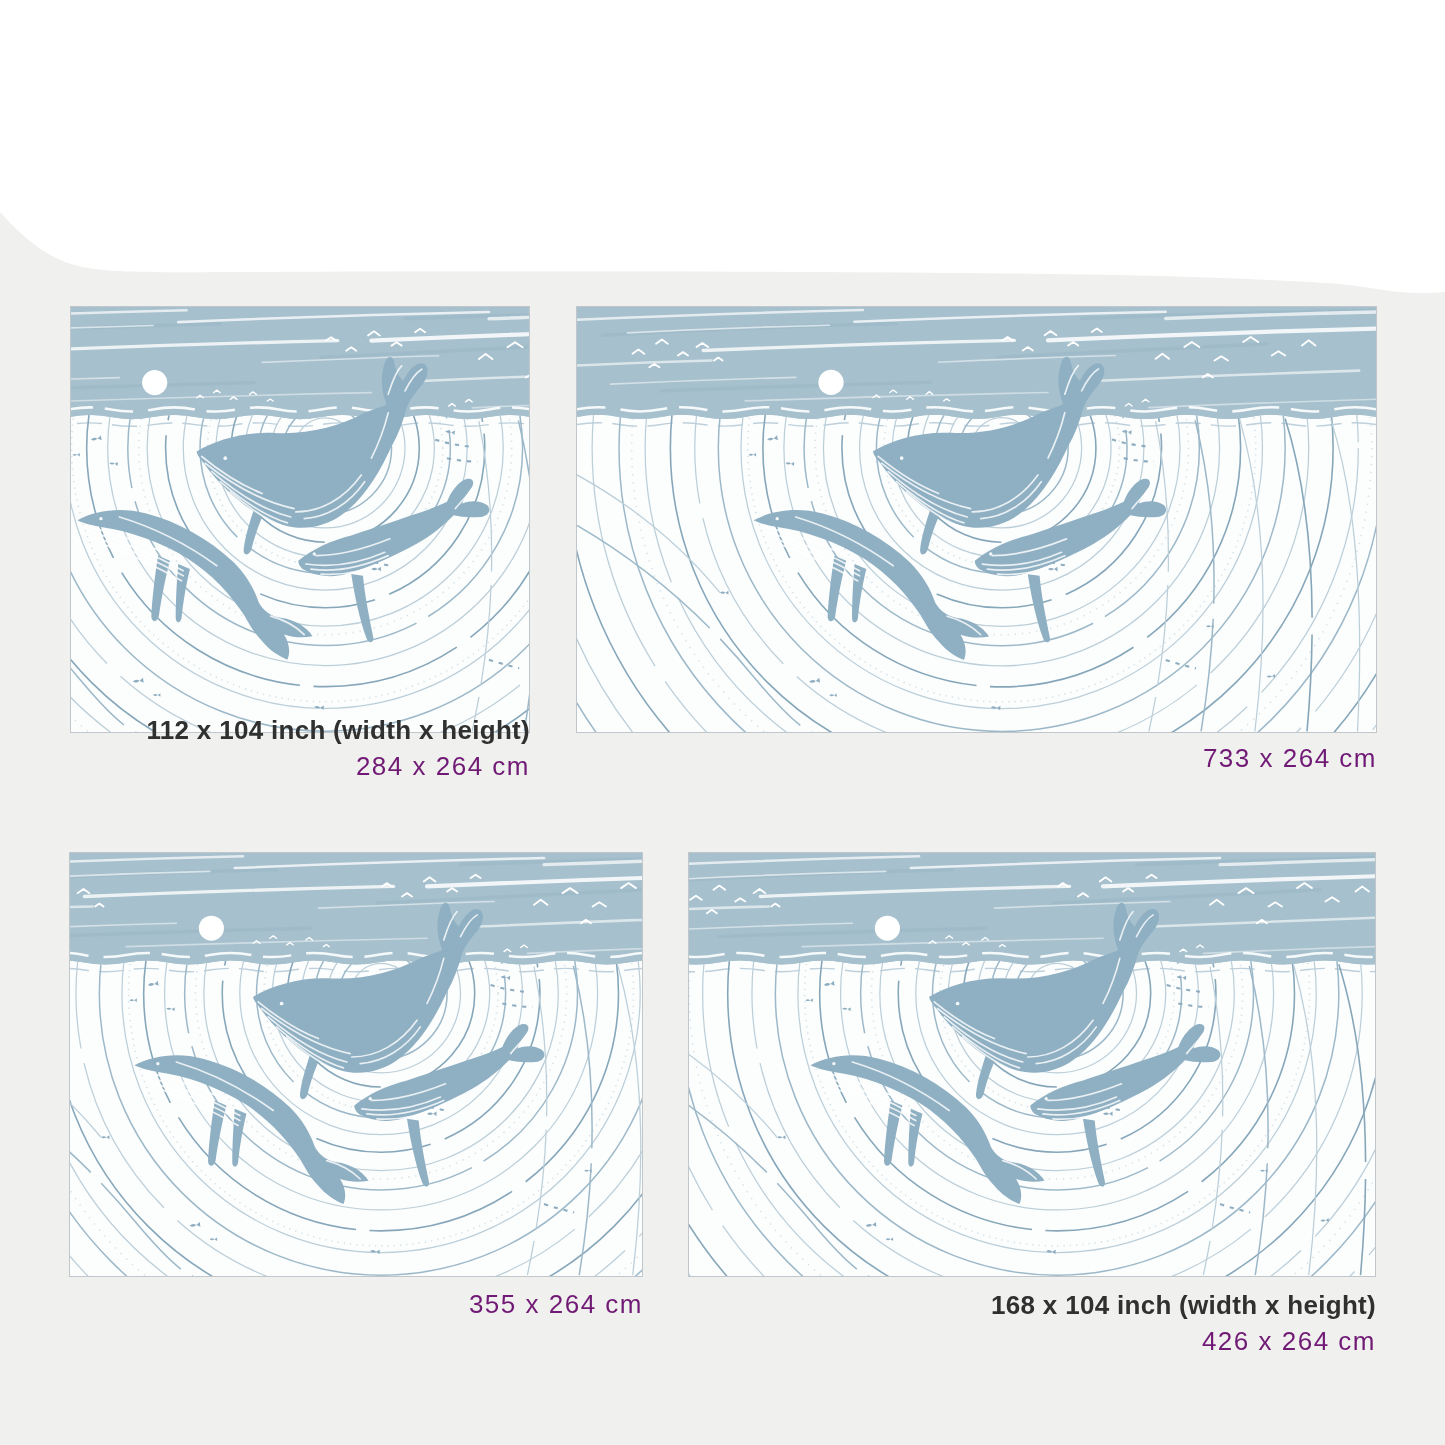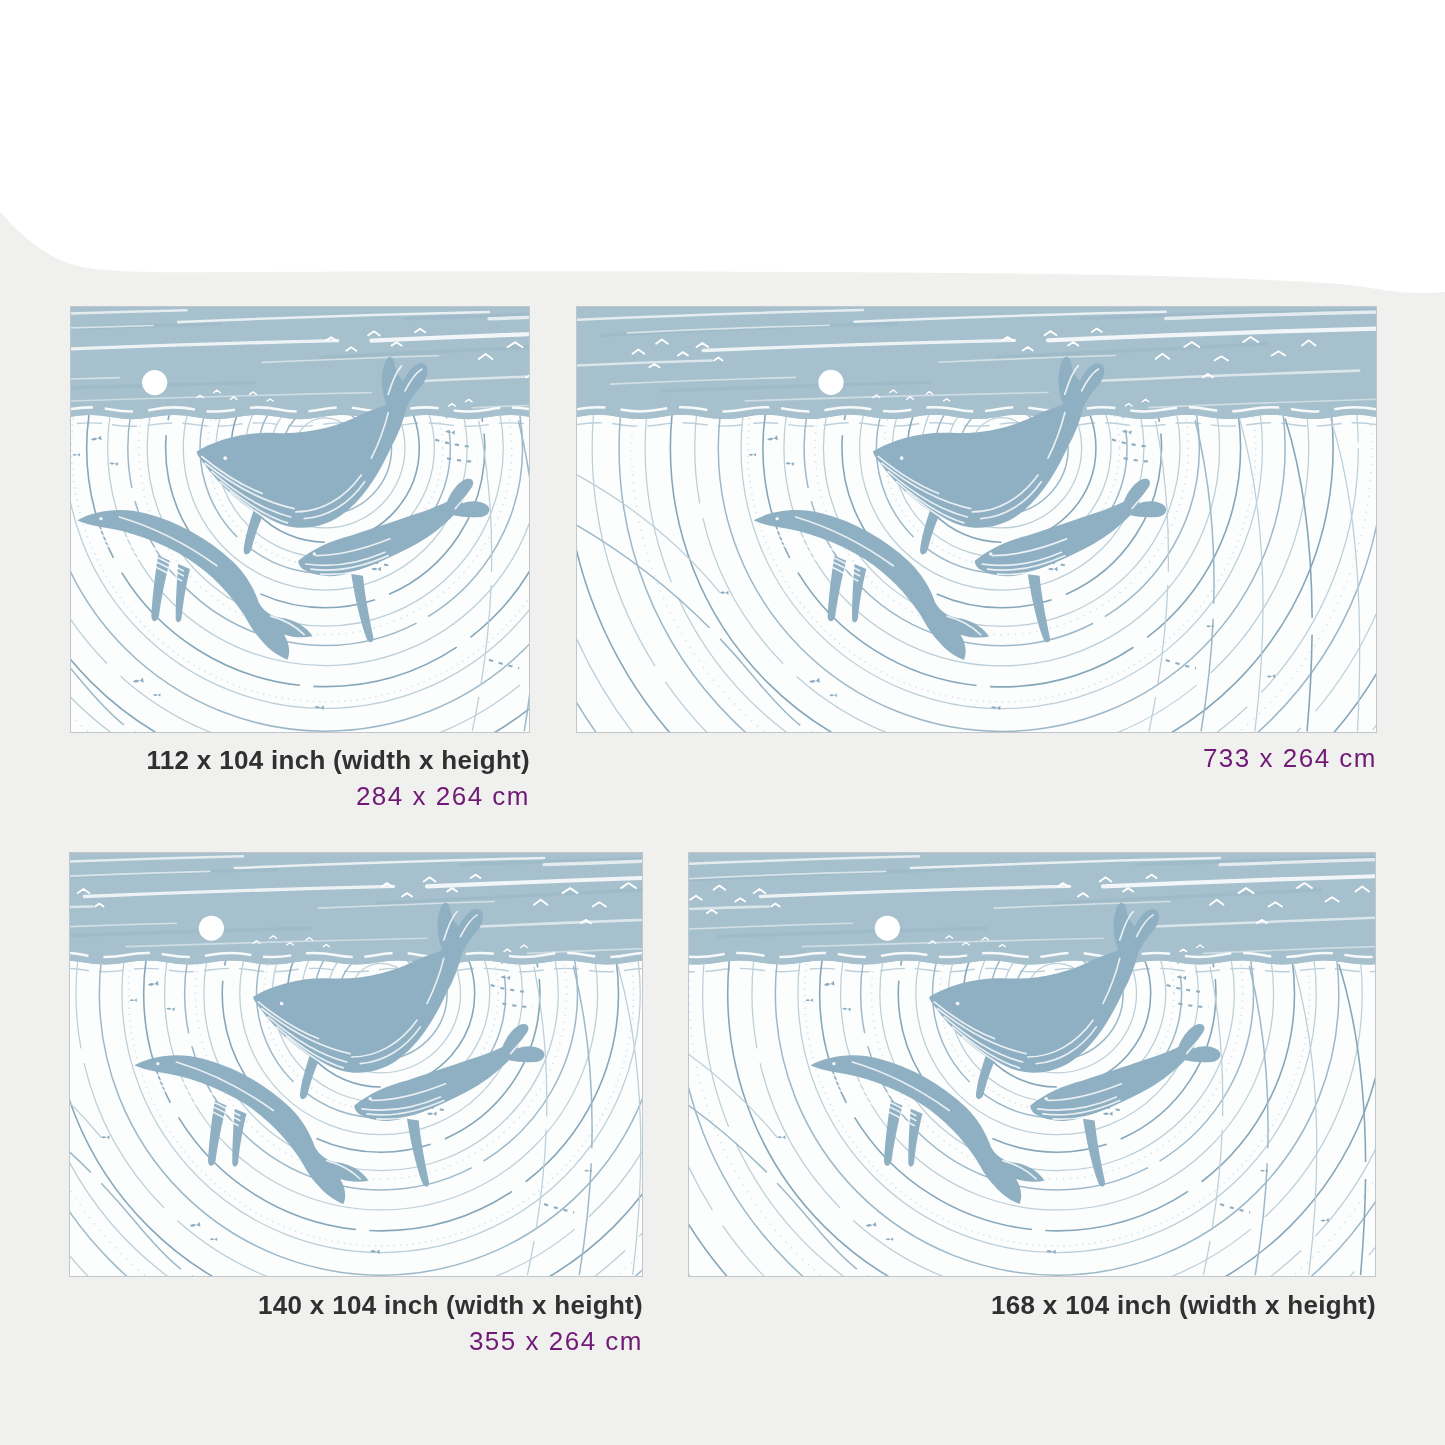--- a/index.html
+++ b/index.html
@@ -225,44 +225,44 @@
 
 <svg class="top-band" viewBox="0 0 1445 300" preserveAspectRatio="none">
   <path d="M0,0 H1445 V292 C1400,296 1380,288 1340,284 C1240,277 1100,274 950,273 C700,271 460,271 260,272 C170,272 110,274 78,266 C44,258 18,232 0,212 Z" fill="#ffffff"></path>
 </svg>
 
 <div class="panel" style="left:70px;top:306px;width:460px;height:427px">
   <svg viewBox="0 0 950 506" preserveAspectRatio="xMidYMid slice">
       <use href="#art"></use>
     </svg>
 </div>
-<div class="size-label" style="left:70px;top:742px;width:460px">
+<div class="size-label" style="left:70px;top:712px;width:460px">
   <div class="inch">112 x 104 inch (width x height)</div>
   <div class="cm">284 x 264 cm</div>
 </div>
 
 <div class="panel" style="left:576px;top:306px;width:801px;height:427px">
   <svg viewBox="0 0 950 506" preserveAspectRatio="xMidYMid slice">
       <use href="#art"></use>
     </svg>
 </div>
 <div class="size-label" style="left:576px;top:741px;width:801px">
   <div class="cm">733 x 264 cm</div>
 </div>
 
 <div class="panel" style="left:69px;top:852px;width:574px;height:425px">
   <svg viewBox="0 0 950 506" preserveAspectRatio="xMidYMid slice">
       <use href="#art"></use>
     </svg>
 </div>
 <div class="size-label" style="left:69px;top:1287px;width:574px">
-  <div class="inch">140 x 104 inch (width x height)</div>
   <div class="cm">355 x 264 cm</div>
 </div>
 
 <div class="panel" style="left:688px;top:852px;width:688px;height:425px">
   <svg viewBox="0 0 950 506" preserveAspectRatio="xMidYMid slice">
       <use href="#art"></use>
     </svg>
 </div>
 <div class="size-label" style="left:688px;top:1287px;width:688px">
   <div class="inch">168 x 104 inch (width x height)</div>
+  <div class="cm">426 x 264 cm</div>
 </div>
 
 </body></html>

